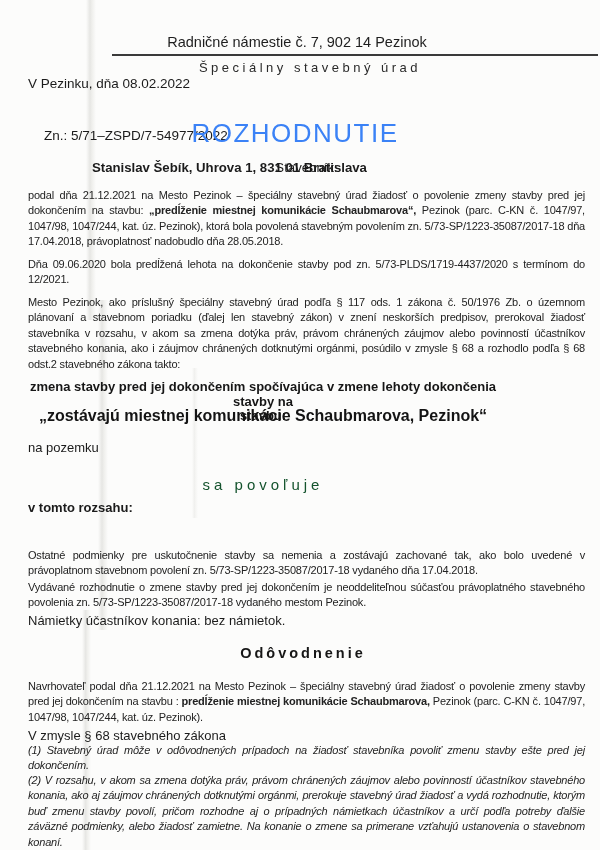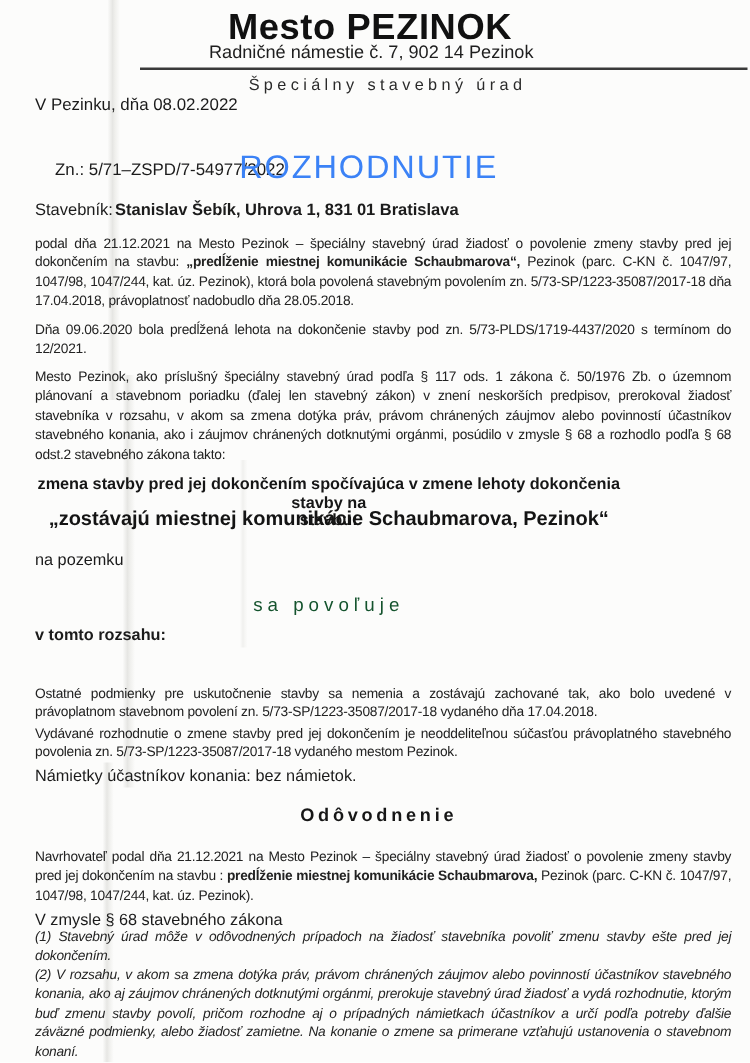--- a/index.html
+++ b/index.html
@@ -1,21 +1,21 @@
 <!DOCTYPE html>
 <html><head>
 <meta charset="utf-8">
 <style>
   html,body{margin:0;padding:0;background:#ffffff;}
   .page{
     position:relative;width:600px;height:850px;overflow:hidden;
     background:#fcfcfb;color:#1b1b1b;
     font-family:"Liberation Sans","DejaVu Sans",sans-serif;
   }
-  .abs{position:absolute;}
+  .abs{position:absolute;text-align:center;}
   .streak{position:absolute;pointer-events:none;
     background:linear-gradient(to right,rgba(0,0,0,0),rgba(190,190,184,0.35) 40%,rgba(210,210,203,0.30) 60%,rgba(0,0,0,0));}
   .center{text-align:center;}
   .bold{font-weight:bold;}
   .body-text{
     left:28px;width:557px;font-size:11px;line-height:15.4px;
     text-align:justify;letter-spacing:-0.2px;color:#222;
   }
   .org-name{top:6px;left:0;width:592px;font-size:29px;font-weight:bold;letter-spacing:0.5px;color:#111;}
   .org-address{top:34px;left:0;width:594px;font-size:14.5px;color:#1e1e1e;}
@@ -50,21 +50,20 @@
 </head>
 <body>
 
 <div class="page">
 
   <div class="streak" style="left:86px;top:0;width:10px;height:320px;"></div>
   <div class="streak" style="left:98px;top:300px;width:10px;height:330px;"></div>
   <div class="streak" style="left:82px;top:610px;width:9px;height:240px;"></div>
   <div class="streak" style="left:192px;top:368px;width:6px;height:150px;opacity:.55;"></div>
 
-  <div class="abs org-name center">Mesto PEZINOK</div>
   <div class="abs org-address center">Radničné námestie č. 7, 902 14 Pezinok</div>
   <div class="abs header-rule"></div>
   <div class="abs office center">Špeciálny stavebný úrad</div>
   <div class="abs place-date">V Pezinku, dňa 08.02.2022</div>
   <div class="abs ref-no">Zn.: 5/71–ZSPD/7-54977/2022</div>
 
   <div class="abs doc-title center">ROZHODNUTIE</div>
 
   <div class="abs builder-row">
     <span>Stavebník:</span>

